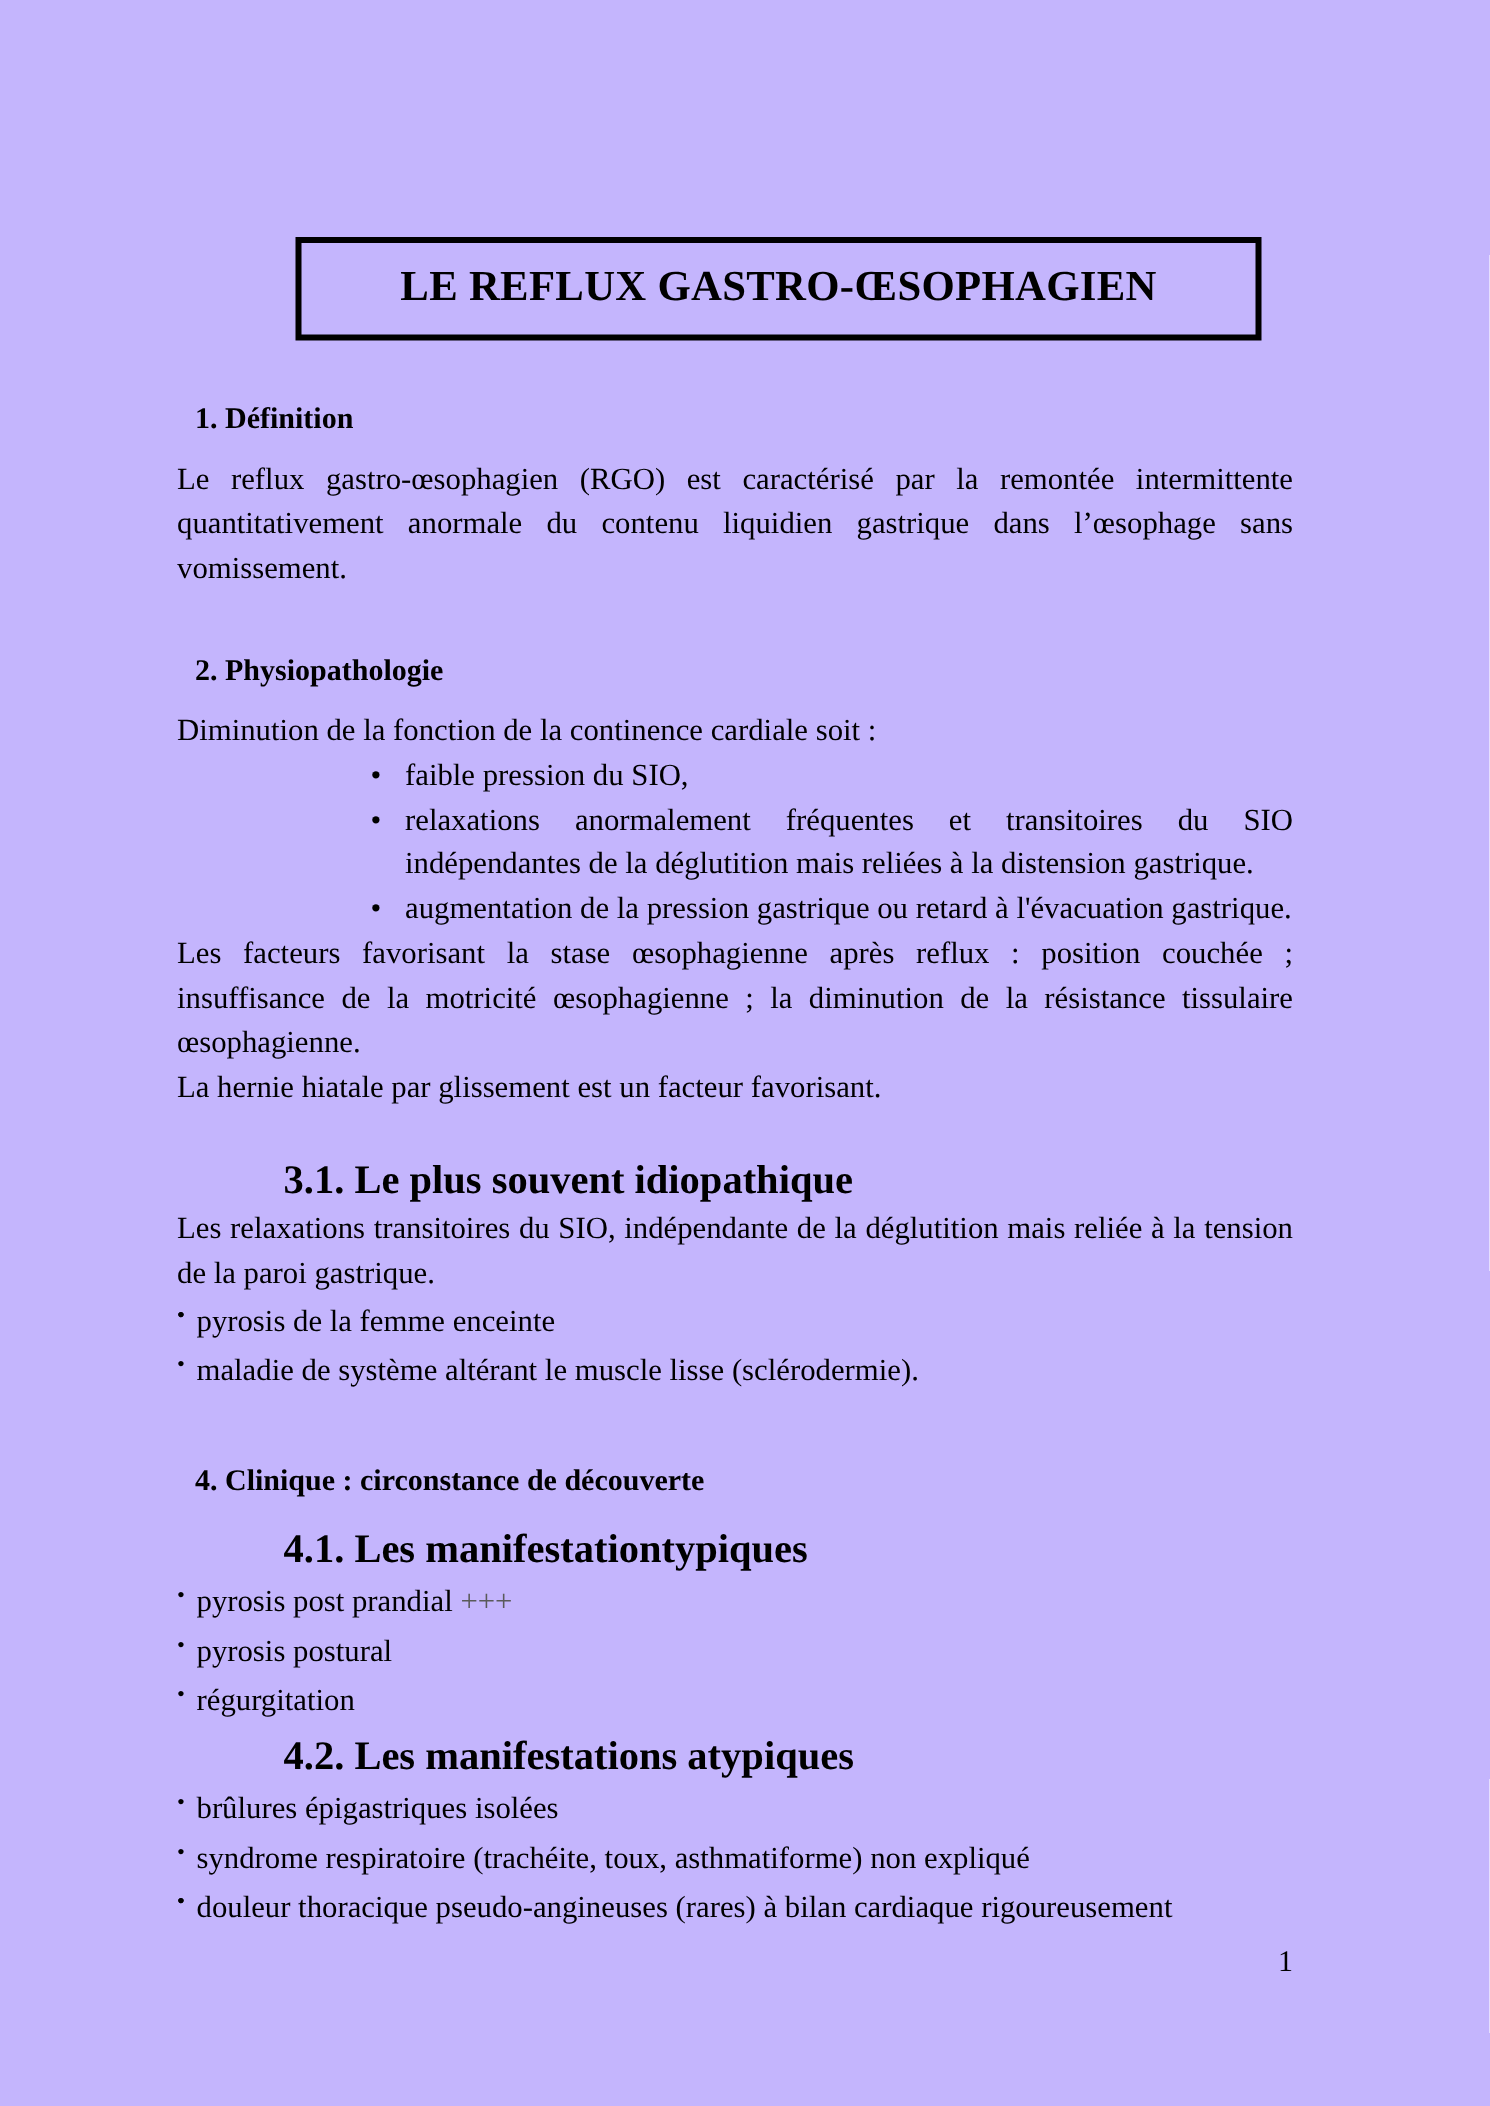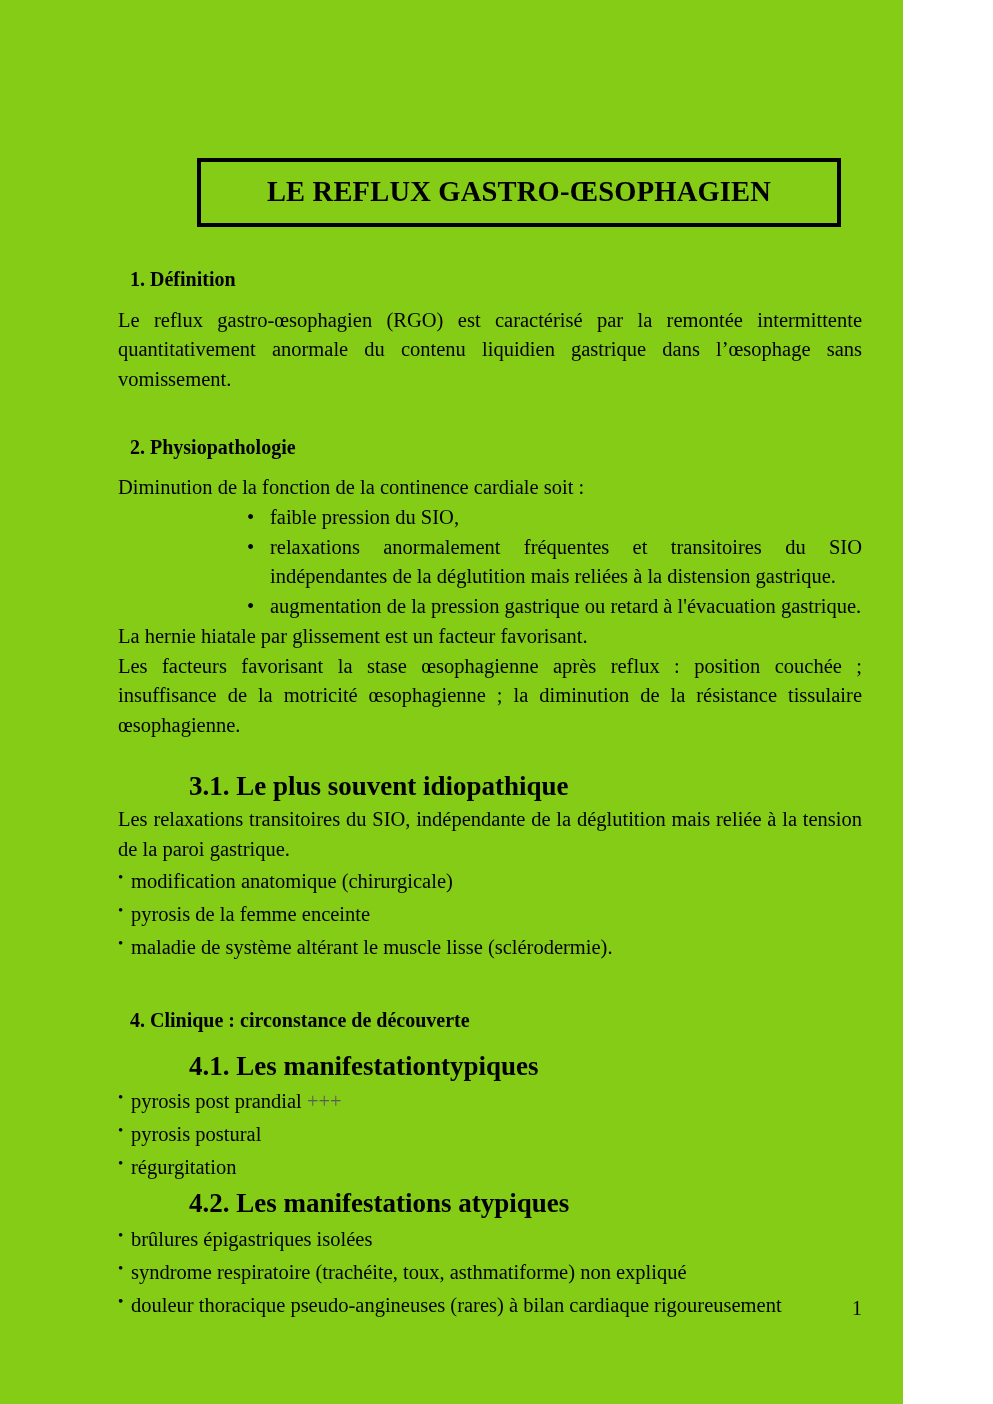--- a/index.html
+++ b/index.html
@@ -3,23 +3,23 @@
 <meta charset="utf-8">
 <title>LE REFLUX GASTRO-ŒSOPHAGIEN</title>
 <style>
   html, body {
     margin: 0;
     padding: 0;
     background: #ffffff;
   }
   .page {
     position: relative;
-    width: 903px;
+    width: 993px;
     height: 1404px;
-    background: #84cc16;
+    background: #c4b5fd;
     font-family: "Liberation Serif", "DejaVu Serif", serif;
     color: #000000;
     overflow: hidden;
     box-sizing: border-box;
   }
   .content {
     position: absolute;
     left: 118px;
     top: 0;
     width: 744px;
@@ -152,32 +152,31 @@
       <li>
         <span class="dot">•</span>
         <span>relaxations anormalement fréquentes et transitoires du SIO indépendantes de la déglutition mais reliées à la distension gastrique.</span>
       </li>
       <li>
         <span class="dot">•</span>
         <span>augmentation de la pression gastrique ou retard à l'évacuation gastrique.</span>
       </li>
     </ul>
 
+    <p class="para">Les facteurs favorisant la stase œsophagienne après reflux : position couchée ; insuffisance de la motricité œsophagienne ; la diminution de la résistance tissulaire œsophagienne.</p>
     <p class="para last-justify">La hernie hiatale par glissement est un facteur favorisant.</p>
-    <p class="para">Les facteurs favorisant la stase œsophagienne après reflux : position couchée ; insuffisance de la motricité œsophagienne ; la diminution de la résistance tissulaire œsophagienne.</p>
 
     <div class="spacer-md"></div>
 
     <div class="h2">3.1.  Le plus souvent idiopathique</div>
     <p class="para last-justify">Les relaxations transitoires du SIO, indépendante de la déglutition mais reliée à la tension de la paroi gastrique.</p>
 
     <ul class="flush-list">
       <li>
         <span class="dot">•</span>
-        <span>modification anatomique (chirurgicale)</span>
       </li>
       <li>
         <span class="dot">•</span>
         <span>pyrosis de la femme enceinte</span>
       </li>
       <li>
         <span class="dot">•</span>
         <span>maladie de système altérant le muscle lisse (sclérodermie).</span>
       </li>
     </ul>

